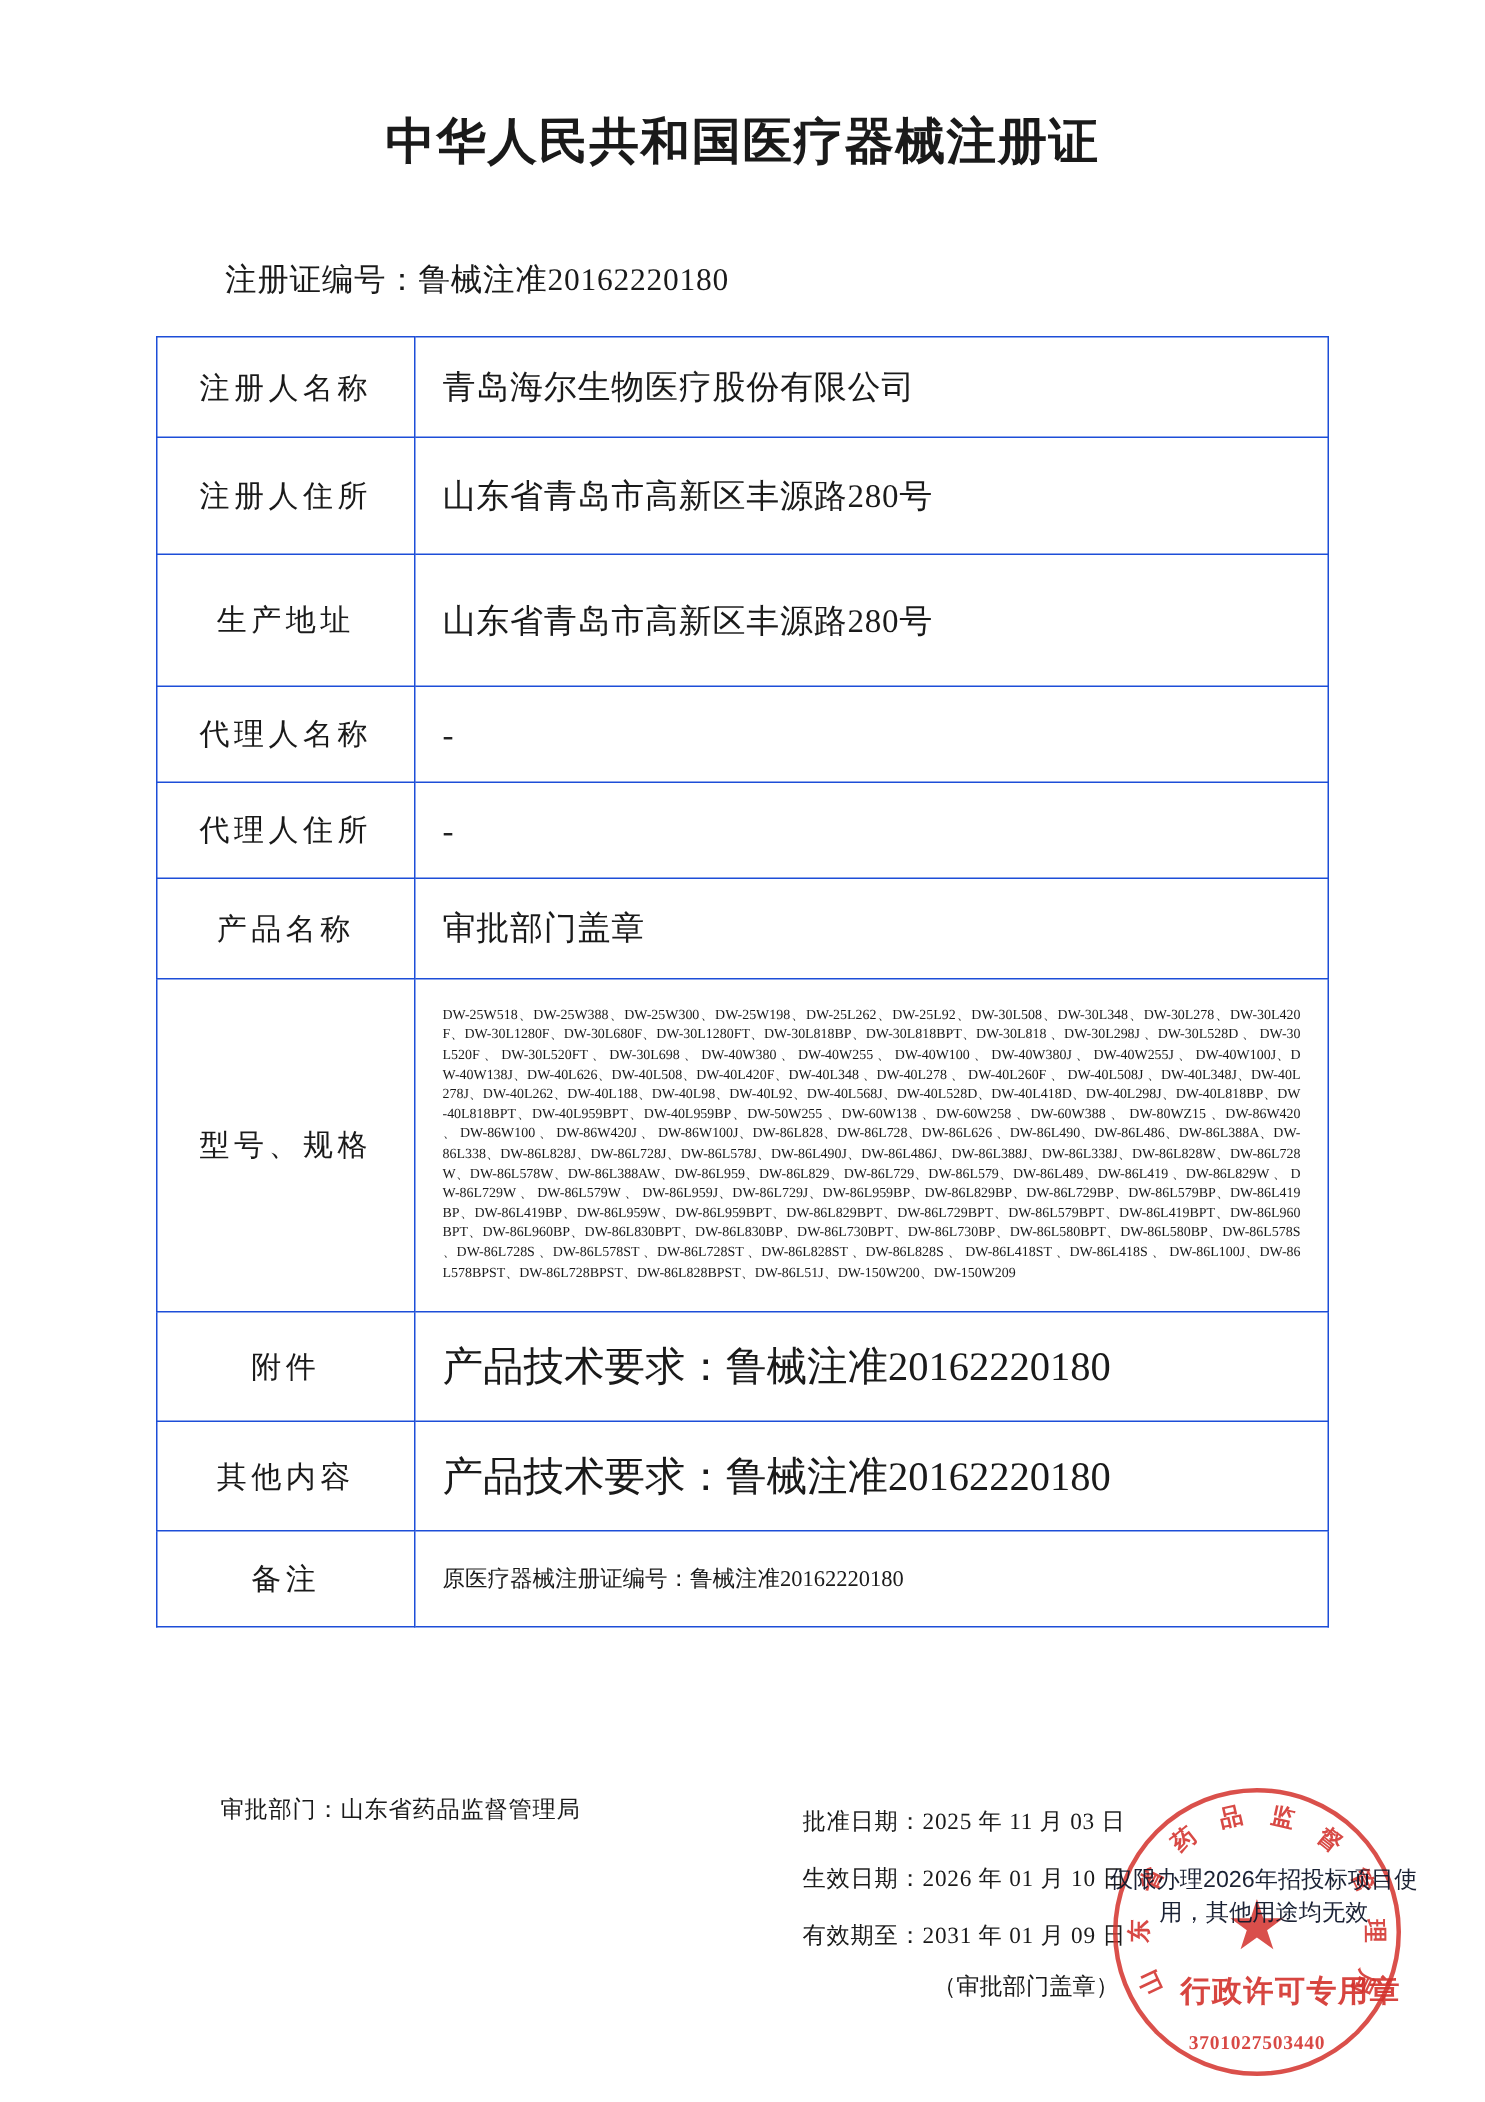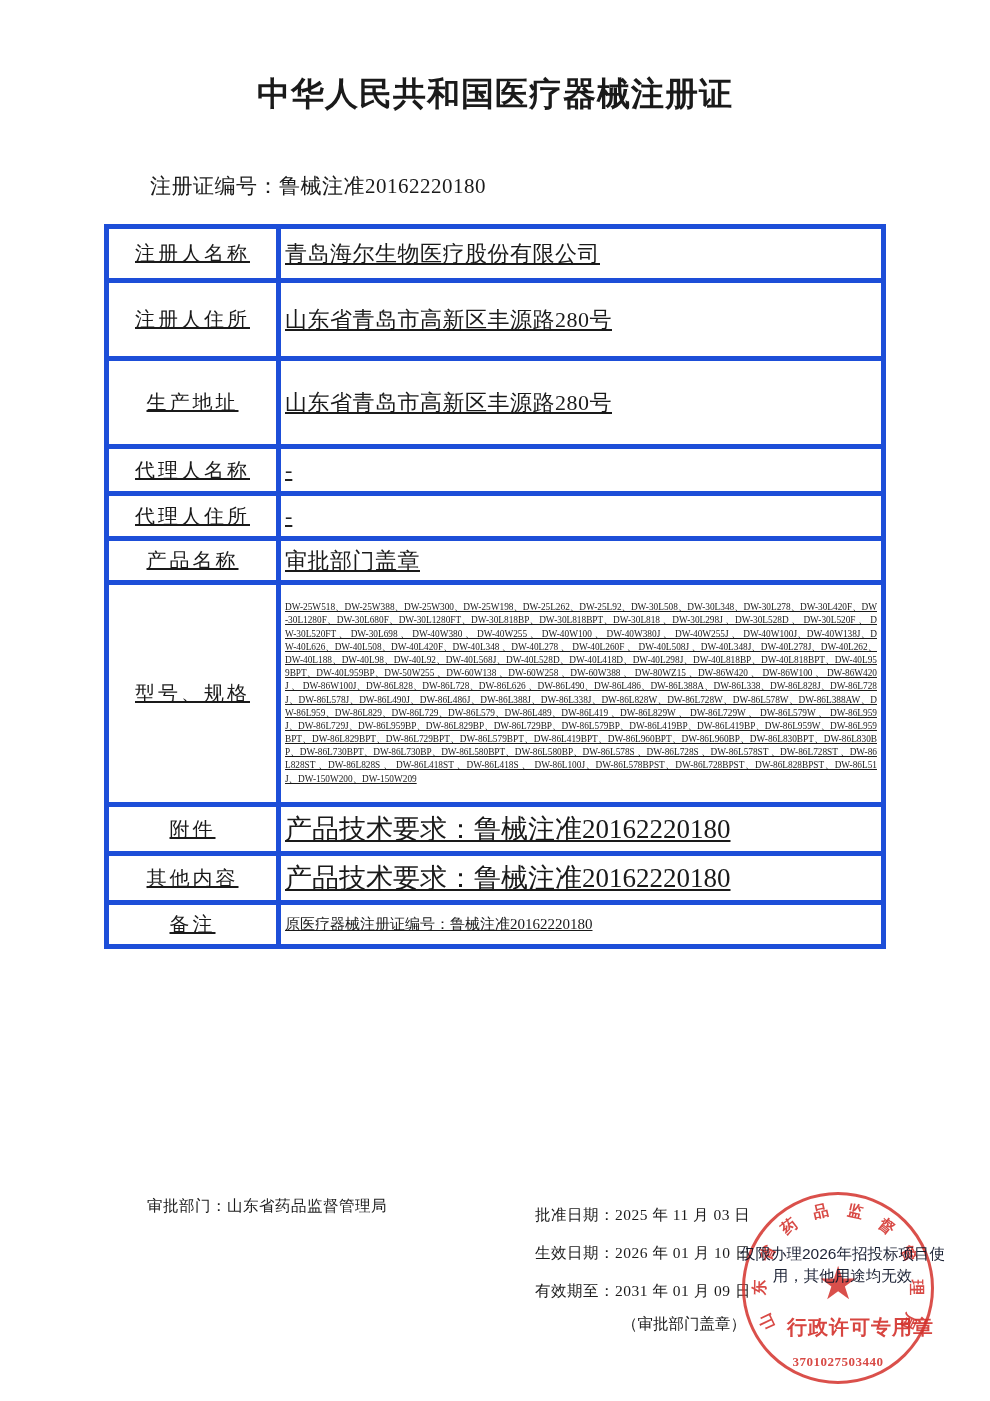--- a/index.html
+++ b/index.html
@@ -34,24 +34,23 @@
     font-size: 21px;
     letter-spacing: 0.5px;
   }
   table.cert {
     border-collapse: collapse;
     width: 782px;
     margin: 24px 0 0 104px;
     table-layout: fixed;
   }
   table.cert td {
-    border: 5px solid #1d4ed8;
+    border: 1px solid #1d4ed8;
     vertical-align: middle;
-    padding: 4px;
-    text-decoration: underline;
+    padding: 18px;
   }
   td.label {
     width: 172px;
     text-align: center;
     font-size: 20px;
     letter-spacing: 3px;
     padding: 6px 4px;
   }
   td.value {
     padding: 6px 8px 6px 10px;

